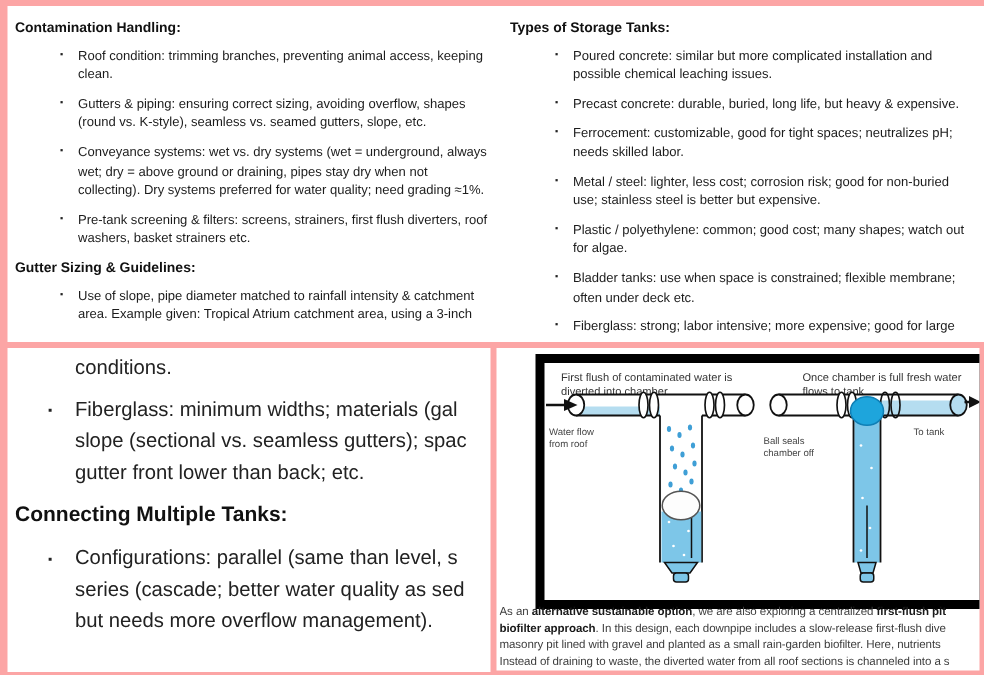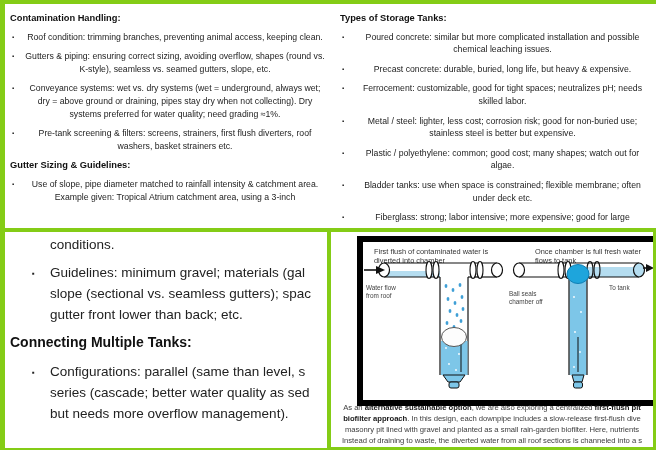--- a/index.html
+++ b/index.html
@@ -1,44 +1,44 @@
 <!DOCTYPE html>
 <html><head>
 <meta charset="utf-8">
 <style>
   html,body{margin:0;padding:0;background:#000;}
-  .canvas{position:relative;width:656px;height:450px;background:#84cc16;overflow:hidden;
+  .canvas{position:relative;width:656px;height:450px;background:#fca5a5;overflow:hidden;
           font-family:"Liberation Sans",sans-serif;}
   .quad{position:absolute;background:#fff;overflow:hidden;color:#1c1c1c;}
   #q-tl{left:5px;top:4px;width:322px;height:219px;}
   #q-tr{left:335px;top:4px;width:317px;height:219px;}
   #q-bl{left:5px;top:232px;width:322px;height:214px;}
   #q-br{left:331px;top:232px;width:322px;height:215px;}
 
   
   .small-doc{padding:5px 6px 0 5px;font-size:8.7px;line-height:12.6px;}
   .sd-header{font-size:9.3px;font-weight:bold;margin:3px 0 6px 0;color:#111;}
-  .sd-item{position:relative;margin:0 6px 7px 14px;text-align:center;}
+  .sd-item{position:relative;margin:0 6px 7px 42px;}
   .sd-item .marker{position:absolute;left:-12px;top:0;font-size:6px;color:#222;}
 
   
   .big-doc{padding-top:2px;font-size:13.5px;line-height:21px;color:#222;white-space:nowrap;}
   .bl-line{padding-left:45px;position:relative;}
   .bl-line .marker{position:absolute;left:27px;top:1px;font-size:8px;color:#222;}
   .bl-header{padding-left:5px;font-weight:bold;font-size:14px;color:#111;}
   .gap-sm{margin-top:7px;} .gap-md{margin-top:8px;}
 
   
   .diagram-frame{position:absolute;left:26px;top:4px;width:290px;height:158px;
                  border:6px solid #000000;background:#fff;}
   .diagram-frame svg{display:block;}
   .dg-title{font-size:7.4px;fill:#333;font-family:"Liberation Sans",sans-serif;}
   .dg-label{font-size:6.4px;fill:#444;font-family:"Liberation Sans",sans-serif;}
   .caption{position:absolute;left:2px;top:170px;width:318px;height:45px;overflow:hidden;
-           font-size:7.7px;line-height:11px;color:#3d3d3d;letter-spacing:-0.05px;text-align:center;}
+           font-size:7.7px;line-height:11px;color:#3d3d3d;letter-spacing:-0.05px;}
   .cap-line{white-space:nowrap;overflow:hidden;}
   .b{font-weight:bold;color:#1a1a1a;}
 </style>
 </head>
 <body>
 
 <div class="canvas">
 
   <section class="quad small-doc" id="q-tl">
     <h2 class="sd-header">Contamination Handling:</h2>
@@ -93,21 +93,21 @@
     </div>
     <div class="sd-item">
       <span class="marker">▪</span>
       <span>Fiberglass: strong; labor intensive; more expensive; good for large</span>
     </div>
   </section>
 
   <section class="quad big-doc" id="q-bl">
     <div class="bl-line">conditions.</div>
     <div class="bl-line gap-sm">
-      <span class="marker">▪</span><span>Guidelines: minimum gravel; materials (gal</span>
+      <span class="marker">▪</span><span>Fiberglass: minimum widths; materials (gal</span>
     </div>
     <div class="bl-line">slope (sectional vs. seamless gutters); spac</div>
     <div class="bl-line">gutter front lower than back; etc.</div>
     <div class="bl-header gap-sm">Connecting Multiple Tanks:</div>
     <div class="bl-line gap-md">
       <span class="marker">▪</span><span>Configurations: parallel (same than level, s</span>
     </div>
     <div class="bl-line">series (cascade; better water quality as sed</div>
     <div class="bl-line">but needs more overflow management).</div>
   </section>

